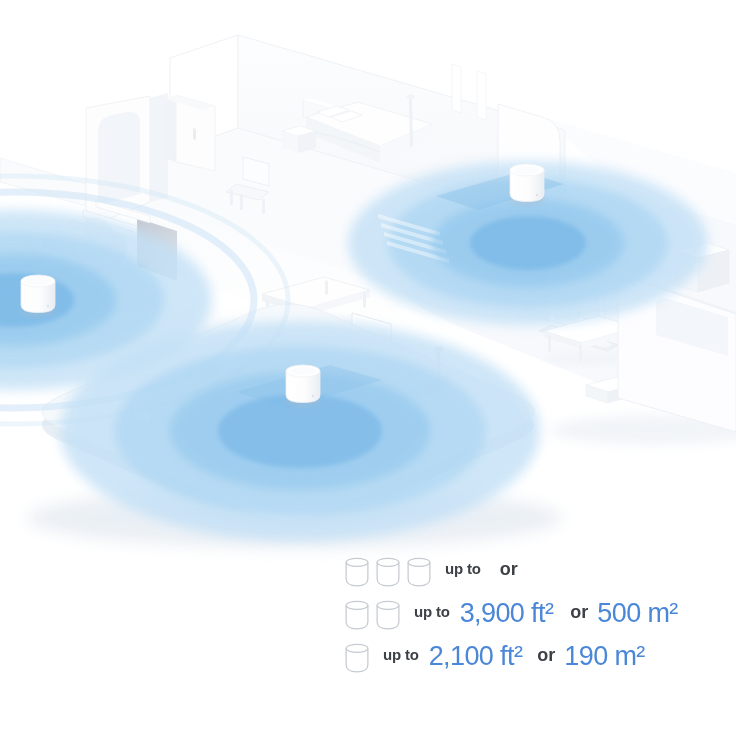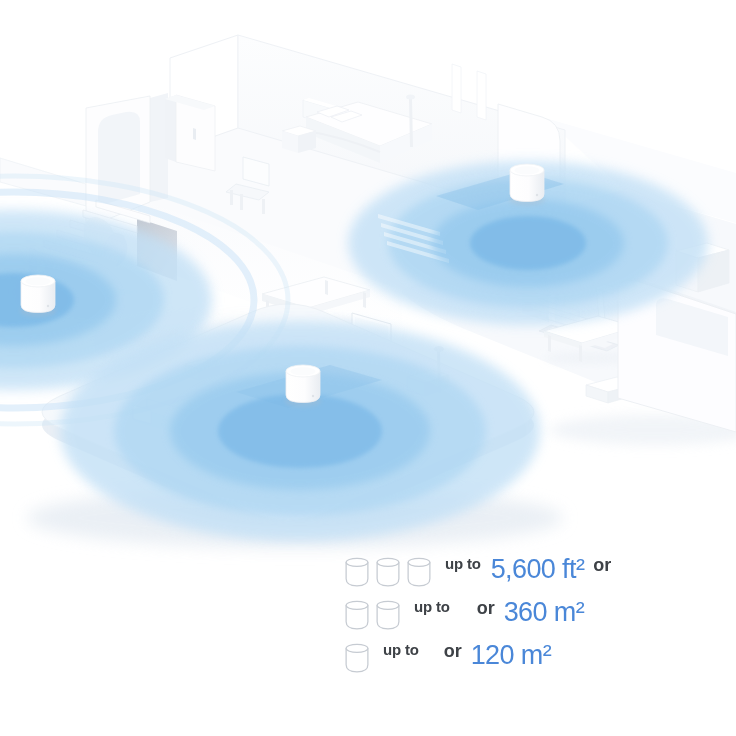--- a/index.html
+++ b/index.html
@@ -25,21 +25,21 @@
   .cov1{fill:var(--cov1);}
   .cov2{fill:var(--cov2);}
   .cov3{fill:var(--cov3);}
   .cov4{fill:var(--cov4);}
   .ripple{stroke:var(--cov-ripple);fill:none;}
 
   .legend{
     position:absolute;left:344px;top:556px;
   }
   .legend-row{
-    display:flex;align-items:flex-start;margin-bottom:11px;white-space:nowrap;
+    display:flex;align-items:center;margin-bottom:11px;white-space:nowrap;
   }
   .unit-icons{display:flex;gap:5px;position:relative;top:0;}
   .cyl{width:26px;height:32px;display:block;}
   .upto{
     font-size:15px;font-weight:700;color:var(--label-dark);
     margin:0 10px 7px 13px;letter-spacing:-0.2px;line-height:1;
   }
   .val{
     font-size:27px;font-weight:400;color:var(--value-blue);
     letter-spacing:-0.6px;line-height:1;margin-bottom:3px;
@@ -331,44 +331,45 @@
           <svg class="cyl" viewBox="0 0 27 33">
             <path d="M2.2,6.5 L2.2,23.5 Q2.2,30.8 13.5,30.8 Q24.8,30.8 24.8,23.5 L24.8,6.5" fill="#ffffff" stroke="var(--icon-outline)" stroke-width="1.3"></path>
             <ellipse cx="13.5" cy="6.5" rx="11.3" ry="4.2" fill="#ffffff" stroke="var(--icon-outline)" stroke-width="1.3"></ellipse>
           </svg>
           <svg class="cyl" viewBox="0 0 27 33">
             <path d="M2.2,6.5 L2.2,23.5 Q2.2,30.8 13.5,30.8 Q24.8,30.8 24.8,23.5 L24.8,6.5" fill="#ffffff" stroke="var(--icon-outline)" stroke-width="1.3"></path>
             <ellipse cx="13.5" cy="6.5" rx="11.3" ry="4.2" fill="#ffffff" stroke="var(--icon-outline)" stroke-width="1.3"></ellipse>
           </svg>
         </span>
       <span class="upto">up to</span>
-      <span class="val">5,600 ft²</span>
       <span class="or">or</span>
     </div>
     <div class="legend-row">
       <span class="unit-icons">
           <svg class="cyl" viewBox="0 0 27 33">
             <path d="M2.2,6.5 L2.2,23.5 Q2.2,30.8 13.5,30.8 Q24.8,30.8 24.8,23.5 L24.8,6.5" fill="#ffffff" stroke="var(--icon-outline)" stroke-width="1.3"></path>
             <ellipse cx="13.5" cy="6.5" rx="11.3" ry="4.2" fill="#ffffff" stroke="var(--icon-outline)" stroke-width="1.3"></ellipse>
           </svg>
           <svg class="cyl" viewBox="0 0 27 33">
             <path d="M2.2,6.5 L2.2,23.5 Q2.2,30.8 13.5,30.8 Q24.8,30.8 24.8,23.5 L24.8,6.5" fill="#ffffff" stroke="var(--icon-outline)" stroke-width="1.3"></path>
             <ellipse cx="13.5" cy="6.5" rx="11.3" ry="4.2" fill="#ffffff" stroke="var(--icon-outline)" stroke-width="1.3"></ellipse>
           </svg>
         </span>
       <span class="upto">up to</span>
+      <span class="val">3,900 ft²</span>
       <span class="or">or</span>
-      <span class="val">360 m²</span>
+      <span class="val">500 m²</span>
     </div>
     <div class="legend-row">
       <span class="unit-icons">
           <svg class="cyl" viewBox="0 0 27 33">
             <path d="M2.2,6.5 L2.2,23.5 Q2.2,30.8 13.5,30.8 Q24.8,30.8 24.8,23.5 L24.8,6.5" fill="#ffffff" stroke="var(--icon-outline)" stroke-width="1.3"></path>
             <ellipse cx="13.5" cy="6.5" rx="11.3" ry="4.2" fill="#ffffff" stroke="var(--icon-outline)" stroke-width="1.3"></ellipse>
           </svg>
         </span>
       <span class="upto">up to</span>
+      <span class="val">2,100 ft²</span>
       <span class="or">or</span>
-      <span class="val">120 m²</span>
+      <span class="val">190 m²</span>
     </div>
   </div>
 
 </div>
 
 </body></html>

